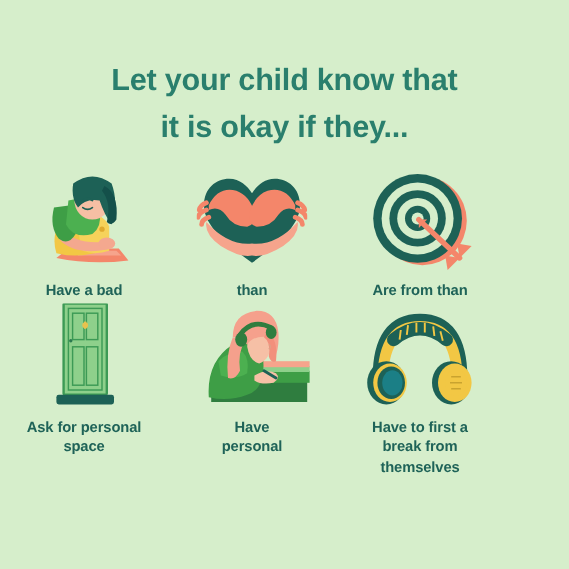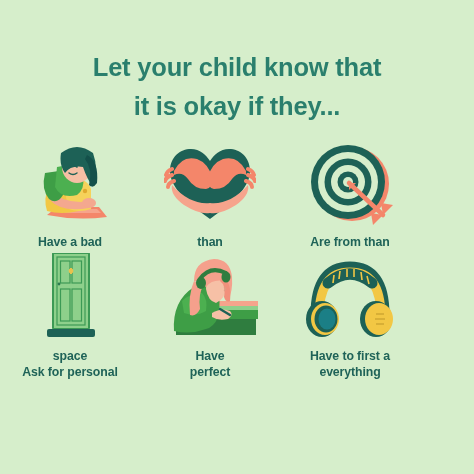--- a/index.html
+++ b/index.html
@@ -165,22 +165,22 @@
           <rect x="41" y="36" width="9.5" height="32" fill="none" stroke="#3c9a55" stroke-width="1.2"></rect>
 
           <circle cx="40" cy="18" r="2.4" fill="#e8c24e"></circle>
           <rect x="39" y="15" width="2" height="6" fill="#e8c24e"></rect>
           <circle cx="28" cy="31" r="1.4" fill="#2c7a50"></circle>
 
           <rect x="16" y="76" width="48" height="8" rx="2" fill="#1d6156"></rect>
         </svg>
       </div>
       <div class="caption">
+        <div>Ask for personal</div>
         <div>space</div>
-        <div>Ask for personal</div>
       </div>
     </div>
 
     <div class="cell">
       <div class="art">
         <svg width="100" height="82" viewBox="0 0 100 82">
 
           <path d="M16 62 Q42 52 60 58 L96 58 L96 78 L16 78 Z" fill="#2f7d3f"></path>
 
           <rect x="58" y="52" width="40" height="10" fill="#3e9e46"></rect>
@@ -203,21 +203,21 @@
 
           <path d="M40 22 Q50 8 66 16" stroke="#2f7d3f" stroke-width="4" fill="none" stroke-linecap="round"></path>
           <ellipse cx="41" cy="26" rx="5" ry="6" fill="#2f7d3f"></ellipse>
           <ellipse cx="66" cy="20" rx="4.5" ry="5.5" fill="#2f7d3f"></ellipse>
 
           <path d="M64 30 q3 2 0 4" stroke="#e09e86" stroke-width="1.2" fill="none"></path>
         </svg>
       </div>
       <div class="caption">
         <div>Have</div>
-        <div>perfect</div>
+        <div>personal</div>
       </div>
     </div>
 
     <div class="cell">
       <div class="art">
         <svg width="96" height="82" viewBox="0 0 96 82">
 
           <path d="M14 58 Q14 10 48 10 Q82 10 82 58" stroke="#1d6156" stroke-width="11" fill="none" stroke-linecap="round"></path>
 
           <path d="M17 60 Q17 15 48 15 Q79 15 79 60" stroke="#f2c744" stroke-width="9" fill="none" stroke-linecap="round"></path>
@@ -243,18 +243,19 @@
           <ellipse cx="78" cy="62" rx="9" ry="11" fill="#f2c744"></ellipse>
           <g stroke="#c9a32f" stroke-width="1.3" fill="none">
             <line x1="74" y1="57" x2="82" y2="57"></line>
             <line x1="73" y1="62" x2="83" y2="62"></line>
             <line x1="74" y1="67" x2="82" y2="67"></line>
           </g>
         </svg>
       </div>
       <div class="caption">
         <div>Have to first a</div>
-        <div>everything</div>
+        <div>break from</div>
+        <div>themselves</div>
       </div>
     </div>
 
   </div>
 </div>
 
 </body></html>

